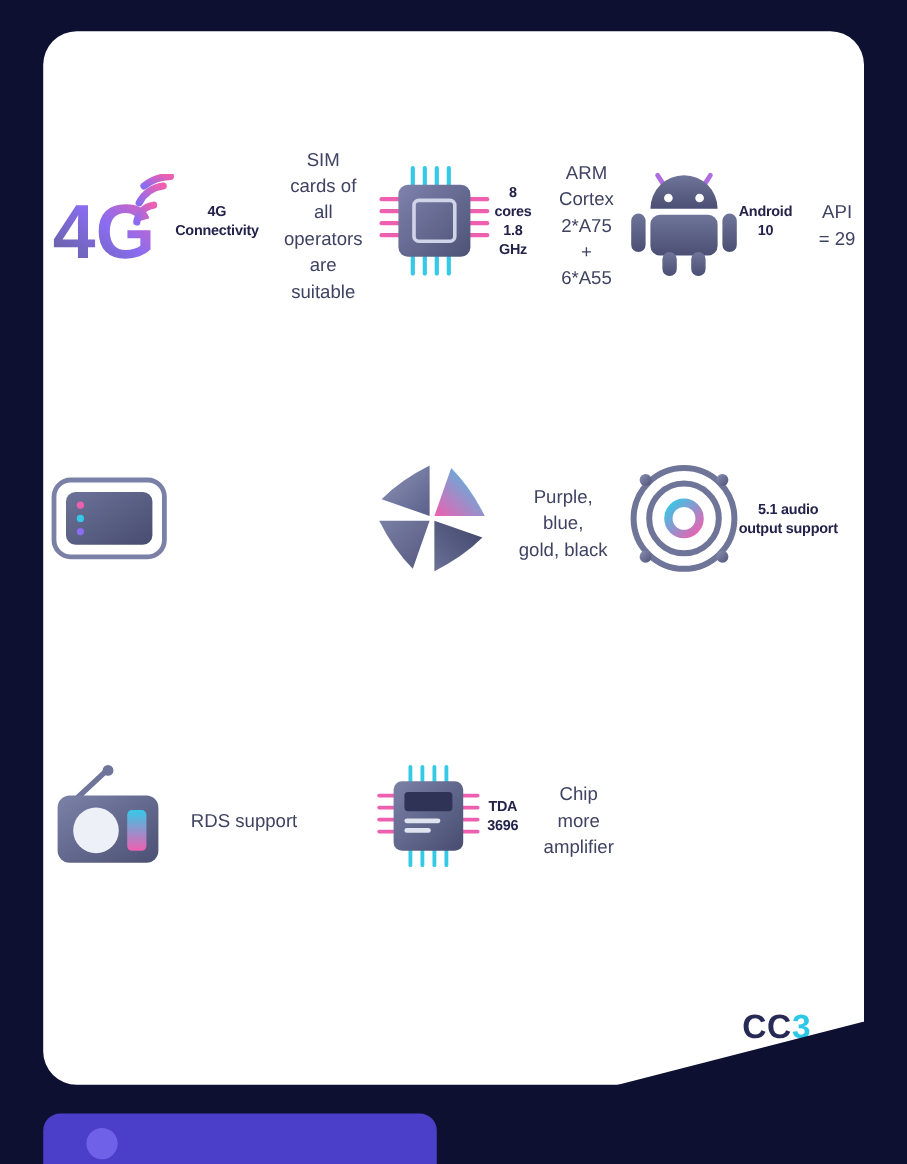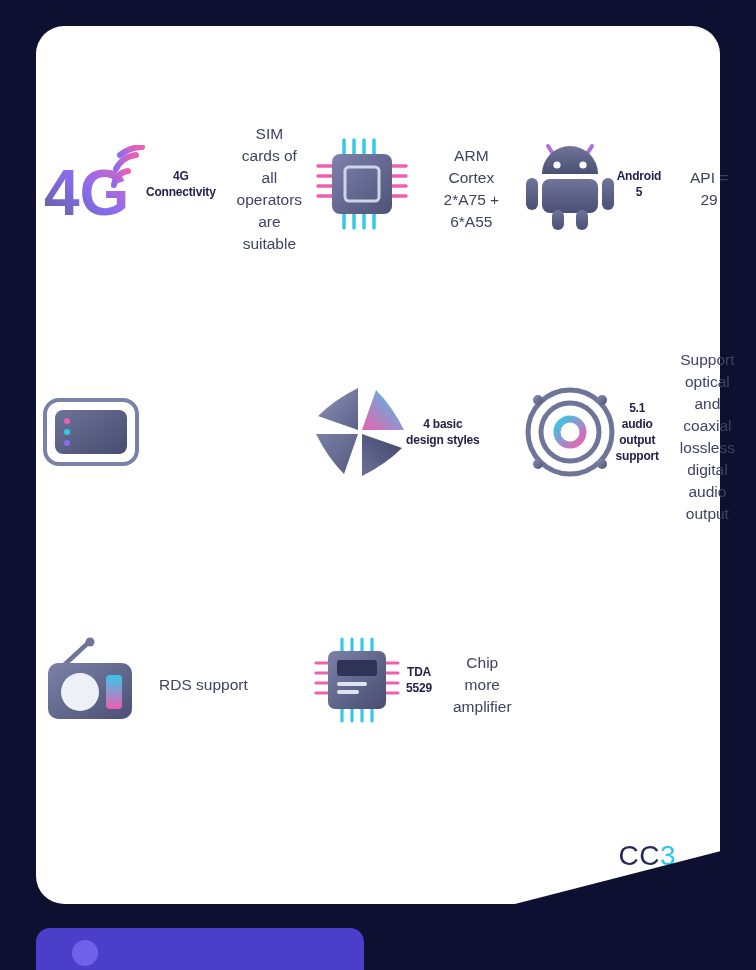--- a/index.html
+++ b/index.html
@@ -65,21 +65,21 @@
     color: #3f4362;
     text-align: center;
     line-height: 1.42;
     font-weight: 400;
     margin-left: 21px;
   }
   .brand {
     position: absolute;
     right: 44px; bottom: 32px;
     font-size: 28px;
-    font-weight: normal;
+    font-weight: bold;
     letter-spacing: 0.5px;
   }
   .brand .cc { color: #272a55; }
   .brand .three { color: #2bc8e8; }
   .bottom-strip {
     position: absolute;
     left: 36px; bottom: 0;
     width: 328px; height: 42px;
     background: #4b3ec9;
     border-radius: 14px 14px 0 0;
@@ -152,20 +152,21 @@
                 <line x1="4" y1="60" x2="20" y2="60"></line>
               <line x1="76" y1="30" x2="92" y2="30"></line>
                 <line x1="76" y1="40" x2="92" y2="40"></line>
               <line x1="76" y1="50" x2="92" y2="50"></line>
                 <line x1="76" y1="60" x2="92" y2="60"></line>
             </g>
             <rect x="18" y="18" width="60" height="60" rx="8" fill="url(#gchip)"></rect>
             <rect x="31" y="31" width="34" height="34" rx="4" fill="none" stroke="#cfd4e8" stroke-width="3"></rect>
           </svg>
         </div>
+        <div class="title">8 cores 1.8 GHz</div>
         <div class="desc">ARM Cortex<br>2*A75 + 6*A55</div>
       </div>
 
       <div class="cell">
         <div class="icon-wrap">
           <svg width="92" height="92" viewBox="0 0 92 92">
             <defs>
               <linearGradient id="gand" x1="0" y1="0" x2="0" y2="1">
                 <stop offset="0" stop-color="#6f7599"></stop>
                 <stop offset="1" stop-color="#4a4f73"></stop>
@@ -178,21 +179,21 @@
             <path d="M18 36 a28 28 0 0 1 56 0 z" fill="url(#gand)"></path>
             <circle cx="33" cy="27" r="3.6" fill="#ffffff"></circle>
             <circle cx="59" cy="27" r="3.6" fill="#ffffff"></circle>
             <rect x="18" y="41" width="56" height="34" rx="8" fill="url(#gand)"></rect>
             <rect x="2" y="40" width="12" height="32" rx="6" fill="url(#gand)"></rect>
             <rect x="78" y="40" width="12" height="32" rx="6" fill="url(#gand)"></rect>
             <rect x="28" y="72" width="12" height="20" rx="6" fill="url(#gand)"></rect>
             <rect x="52" y="72" width="12" height="20" rx="6" fill="url(#gand)"></rect>
           </svg>
         </div>
-        <div class="title">Android 5</div>
+        <div class="title">Android 10</div>
         <div class="desc">API = 29</div>
       </div>
 
       <div class="cell">
         <div class="icon-wrap">
           <svg width="98" height="70" viewBox="0 0 98 70">
             <defs>
               <linearGradient id="gscr" x1="0" y1="0" x2="1" y2="1">
                 <stop offset="0" stop-color="#6d7398"></stop>
                 <stop offset="1" stop-color="#474c70"></stop>
@@ -228,21 +229,21 @@
                 <stop offset="0" stop-color="#55597f"></stop>
                   <stop offset="1" stop-color="#7a7fa6"></stop>
               </linearGradient>
             </defs>
             <path d="M44 44 L44 2 Q20 14 4 30 Z" fill="url(#gp1)"></path>
             <path d="M48 44 L90 44 Q78 20 62 4 Z" fill="url(#gp2)"></path>
             <path d="M48 48 L48 90 Q72 78 88 62 Z" fill="url(#gp3)"></path>
             <path d="M44 48 L2 48 Q14 72 30 88 Z" fill="url(#gp4)"></path>
           </svg>
         </div>
-        <div class="title">4 basic<br>design styles</div>
+        <div class="desc">Purple, blue,<br>gold, black</div>
       </div>
 
       <div class="cell">
         <div class="icon-wrap">
           <svg width="92" height="92" viewBox="0 0 92 92">
             <defs>
               <linearGradient id="gspk" x1="0" y1="0" x2="1" y2="1">
                 <stop offset="0" stop-color="#8a8fb4"></stop>
                   <stop offset="1" stop-color="#4d5276"></stop>
               </linearGradient>
@@ -254,21 +255,20 @@
             <circle cx="46" cy="46" r="42" fill="none" stroke="#6f7499" stroke-width="5"></circle>
             <circle cx="46" cy="46" r="29" fill="none" stroke="#6f7499" stroke-width="5"></circle>
             <circle cx="46" cy="46" r="13" fill="none" stroke="url(#gspkc)" stroke-width="7"></circle>
             <circle cx="14" cy="14" r="5" fill="url(#gspk)"></circle>
             <circle cx="78" cy="14" r="5" fill="url(#gspk)"></circle>
             <circle cx="14" cy="78" r="5" fill="url(#gspk)"></circle>
             <circle cx="78" cy="78" r="5" fill="url(#gspk)"></circle>
           </svg>
         </div>
         <div class="title">5.1 audio<br>output support</div>
-        <div class="desc">Support optical and<br>coaxial lossless digital<br>audio output</div>
       </div>
 
       <div class="cell">
         <div class="icon-wrap">
           <svg width="96" height="86" viewBox="0 0 96 86">
             <defs>
               <linearGradient id="grad1" x1="0" y1="0" x2="1" y2="1">
                 <stop offset="0" stop-color="#7c81a8"></stop>
                   <stop offset="1" stop-color="#4b5074"></stop>
               </linearGradient>
@@ -315,21 +315,21 @@
                 <line x1="70" y1="36" x2="84" y2="36"></line>
               <line x1="70" y1="46" x2="84" y2="46"></line>
                 <line x1="70" y1="56" x2="84" y2="56"></line>
             </g>
             <rect x="14" y="14" width="58" height="58" rx="7" fill="url(#gamp)"></rect>
             <rect x="23" y="23" width="40" height="16" rx="3" fill="#2f3457"></rect>
             <rect x="23" y="45" width="30" height="4" rx="2" fill="#dfe3f0"></rect>
             <rect x="23" y="53" width="22" height="4" rx="2" fill="#dfe3f0"></rect>
           </svg>
         </div>
-        <div class="title">TDA 5529</div>
+        <div class="title">TDA 3696</div>
         <div class="desc">Chip more amplifier</div>
       </div>
 
     </div>
 
     <div class="brand">
       <span class="cc">CC</span><span class="three">3</span>
     </div>
 
     <div class="card-notch"></div>

